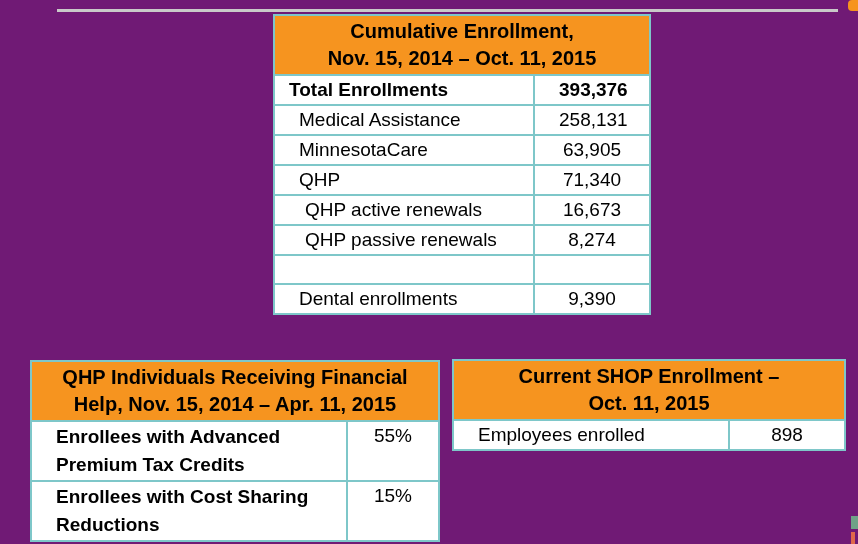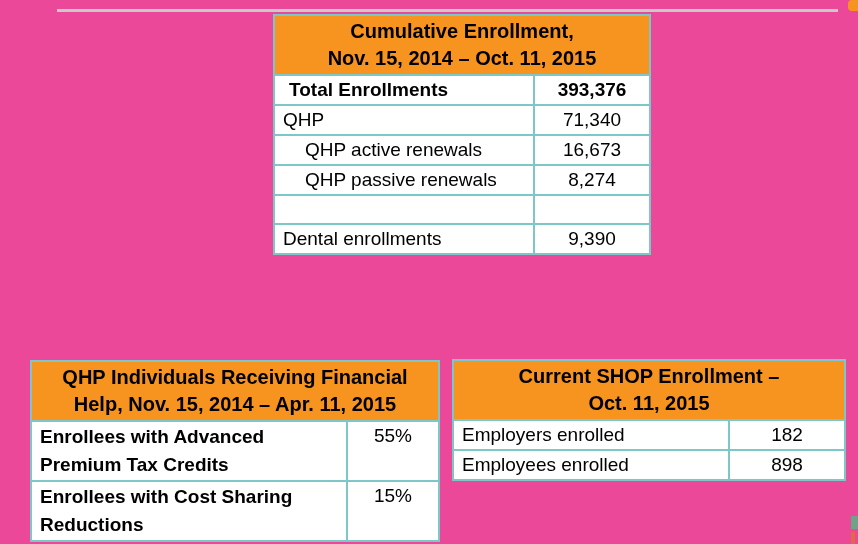--- a/index.html
+++ b/index.html
@@ -2,39 +2,39 @@
 <html><head>
 <meta charset="utf-8">
 <style>
   html, body { margin: 0; padding: 0; }
   body {
     width: 858px; height: 544px;
     background: #ffffff;
     font-family: "Liberation Sans", sans-serif;
     overflow: hidden;
   }
-  .slide { position: relative; width: 858px; height: 544px; background: #ec4899; overflow: hidden; }
+  .slide { position: relative; width: 858px; height: 544px; background: #701a75; overflow: hidden; }
 
   
   .divider-line { position: absolute; left: 57px; top: 9px; width: 781px; height: 3px; background: #C9C9C9; }
   .corner-chip  { position: absolute; left: 848px; top: 0; width: 10px; height: 11px; background: #F6941F; border-radius: 4px 0 0 4px; }
   .logo-green   { position: absolute; left: 851px; top: 516px; width: 7px; height: 13px; background: #6FA287; }
   .logo-red     { position: absolute; left: 851px; top: 532px; width: 4px; height: 12px; background: #E0684B; }
 
   
   table { position: absolute; border-collapse: collapse; table-layout: fixed; background: #ffffff; }
   th, td { border: 2px solid #7EC7C9; color: #000; }
   th.tbl-header {
     background: #F6941F;
     font-size: 20px; font-weight: bold;
     line-height: 27px; text-align: center;
     white-space: pre-line;
     padding: 2px 2px;
   }
-  td { font-size: 19px; line-height: 28px; padding: 0 8px; vertical-align: top; border-radius: 14px; }
+  td { font-size: 19px; line-height: 28px; padding: 0 24px; vertical-align: top; border-radius: 14px; }
   td.label { text-align: left; }
   td.value { text-align: center; }
   td.indent { padding-left: 30px; }
   td.pad-more { padding-left: 14px; }
   td.wrap { white-space: pre-line; padding-top: 1px; padding-bottom: 1px; font-weight: bold; }
   tr.bold td { font-weight: bold; }
   tr.spacer td { height: 27px; }
 
   #cumulative { left: 273px; top: 14px; width: 376px; }
   #financial  { left: 30px;  top: 360px; width: 408px; }
@@ -58,20 +58,28 @@
     <thead>
       <tr>
         <th class="tbl-header" colspan="2">Cumulative Enrollment,
 Nov. 15, 2014 – Oct. 11, 2015</th>
       </tr>
     </thead>
     <tbody>
       <tr class="bold">
         <td class="label pad-more">Total Enrollments</td>
         <td class="value">393,376</td>
+      </tr>
+      <tr>
+        <td class="label">Medical Assistance</td>
+        <td class="value">258,131</td>
+      </tr>
+      <tr>
+        <td class="label">MinnesotaCare</td>
+        <td class="value">63,905</td>
       </tr>
       <tr>
         <td class="label">QHP</td>
         <td class="value">71,340</td>
       </tr>
       <tr>
         <td class="label indent">QHP active renewals</td>
         <td class="value">16,673</td>
       </tr>
       <tr>
@@ -120,23 +128,19 @@
         <col style="width:116px">
       </colgroup>
     <thead>
       <tr>
         <th class="tbl-header" colspan="2">Current SHOP Enrollment –
 Oct. 11, 2015</th>
       </tr>
     </thead>
     <tbody>
       <tr>
-        <td class="label">Employers enrolled</td>
-        <td class="value">182</td>
-      </tr>
-      <tr>
         <td class="label">Employees enrolled</td>
         <td class="value">898</td>
       </tr>
     </tbody>
   </table>
 
 </div>
 
 </body></html>

